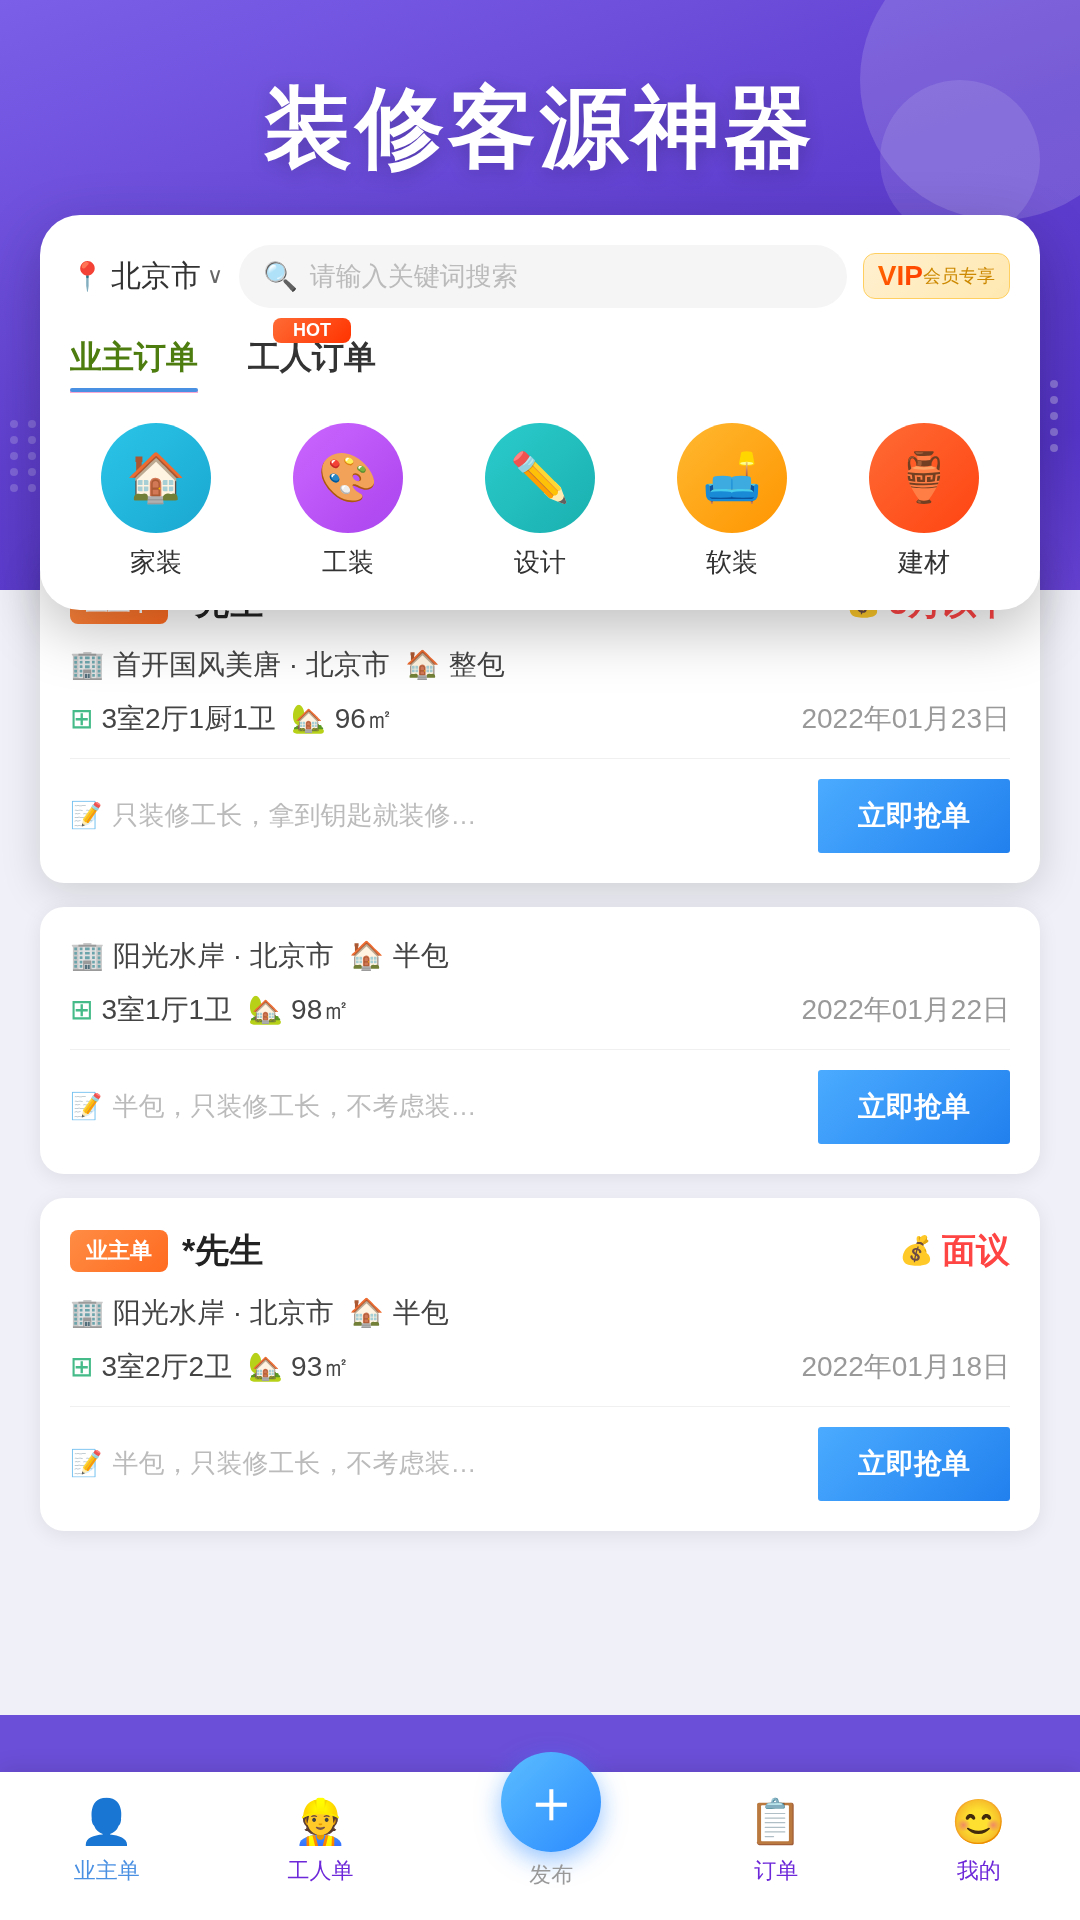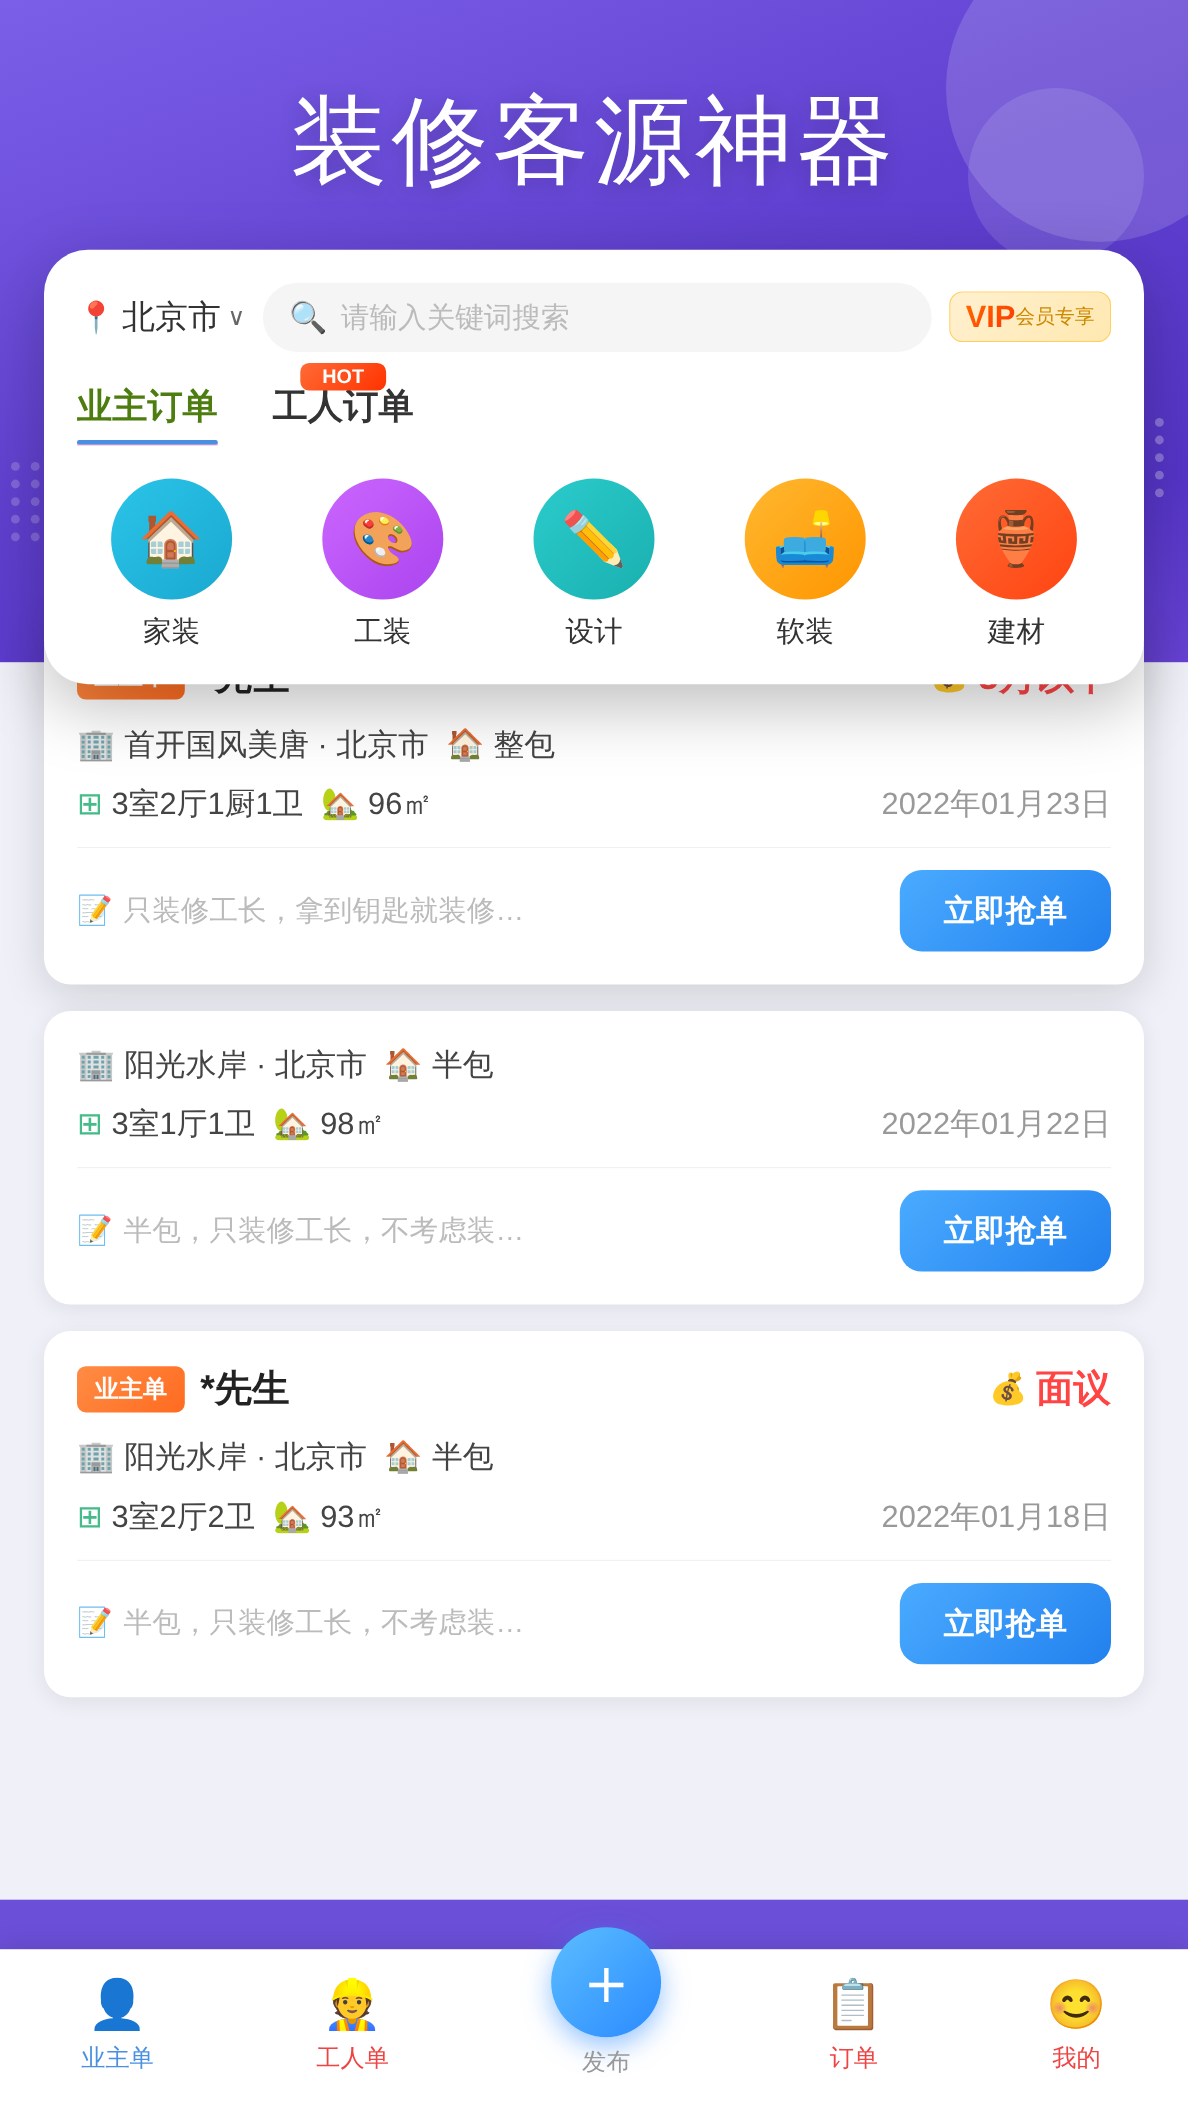--- a/index.html
+++ b/index.html
@@ -74,26 +74,26 @@
     .hero-title-1 {
       font-size: 88px;
       font-weight: 900;
       color: white;
       line-height: 1.1;
       letter-spacing: 4px;
       text-shadow: 0 4px 20px rgba(0,0,0,0.2);
     }
     .hero-title-2 {
       font-size: 88px;
-      font-weight: 400;
+      font-weight: 700;
       color: white;
       line-height: 1.1;
       letter-spacing: 4px;
       text-shadow: 0 4px 20px rgba(0,0,0,0.2);
-      margin-bottom: 50px;
+      margin-bottom: 38px;
     }
 
     
     .app-card {
       position: relative;
       z-index: 2;
       background: white;
       border-radius: 40px;
       margin: 0 40px;
       padding: 30px 30px 20px;
@@ -335,21 +335,21 @@
       text-overflow: ellipsis;
       white-space: nowrap;
       max-width: 380px;
     }
     .grab-btn {
       background: linear-gradient(135deg, #4AABFF, #2280EE);
       color: white;
       font-size: 28px;
       font-weight: 700;
       padding: 18px 40px;
-      border-radius: 20px;
+      border-radius: 3px;
       border: none;
       cursor: pointer;
       white-space: nowrap;
     }
 
     
     .bottom-nav {
       position: fixed;
       bottom: 0; left: 0; right: 0;
       width: 1080px;
@@ -370,21 +370,21 @@
     }
     .nav-icon {
       font-size: 44px;
       color: #999;
     }
     .nav-icon.active {
       color: #4A90E2;
     }
     .nav-label {
       font-size: 22px;
-      color: #ef4444;
+      color: #6d28d9;
     }
     .nav-label.active {
       color: #4A90E2;
     }
     .nav-center {
       display: flex;
       flex-direction: column;
       align-items: center;
       gap: 8px;
     }

